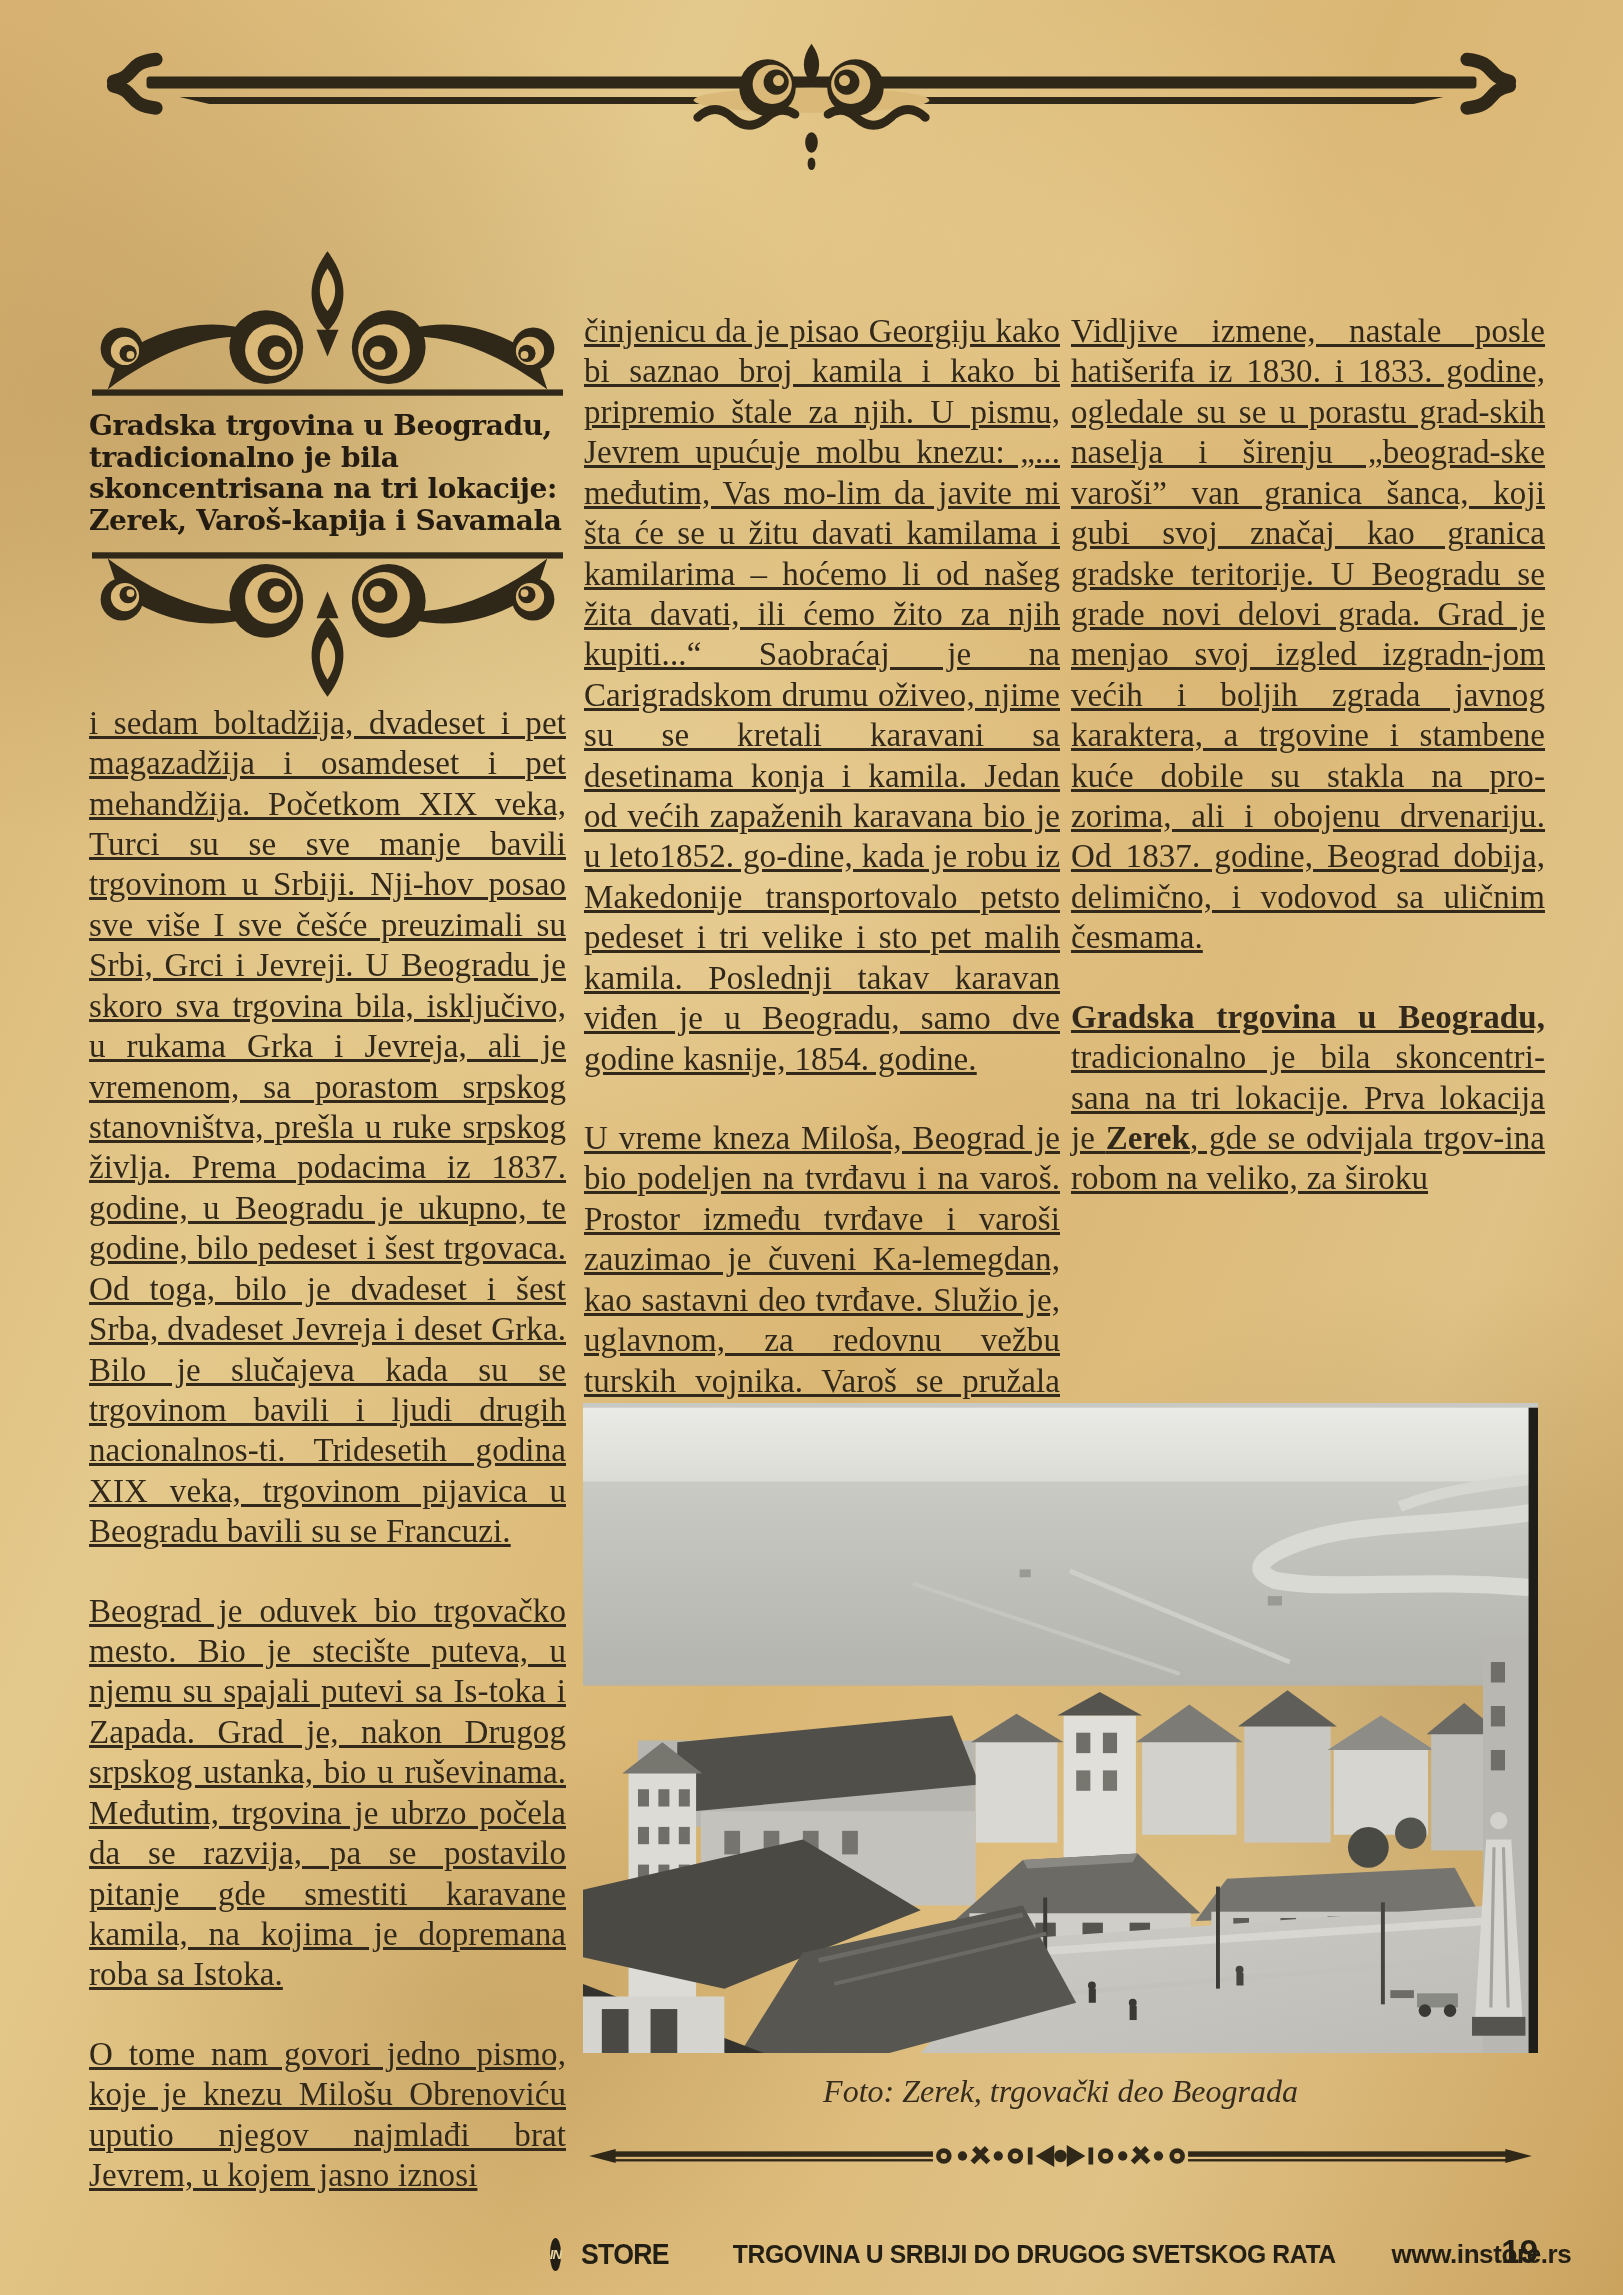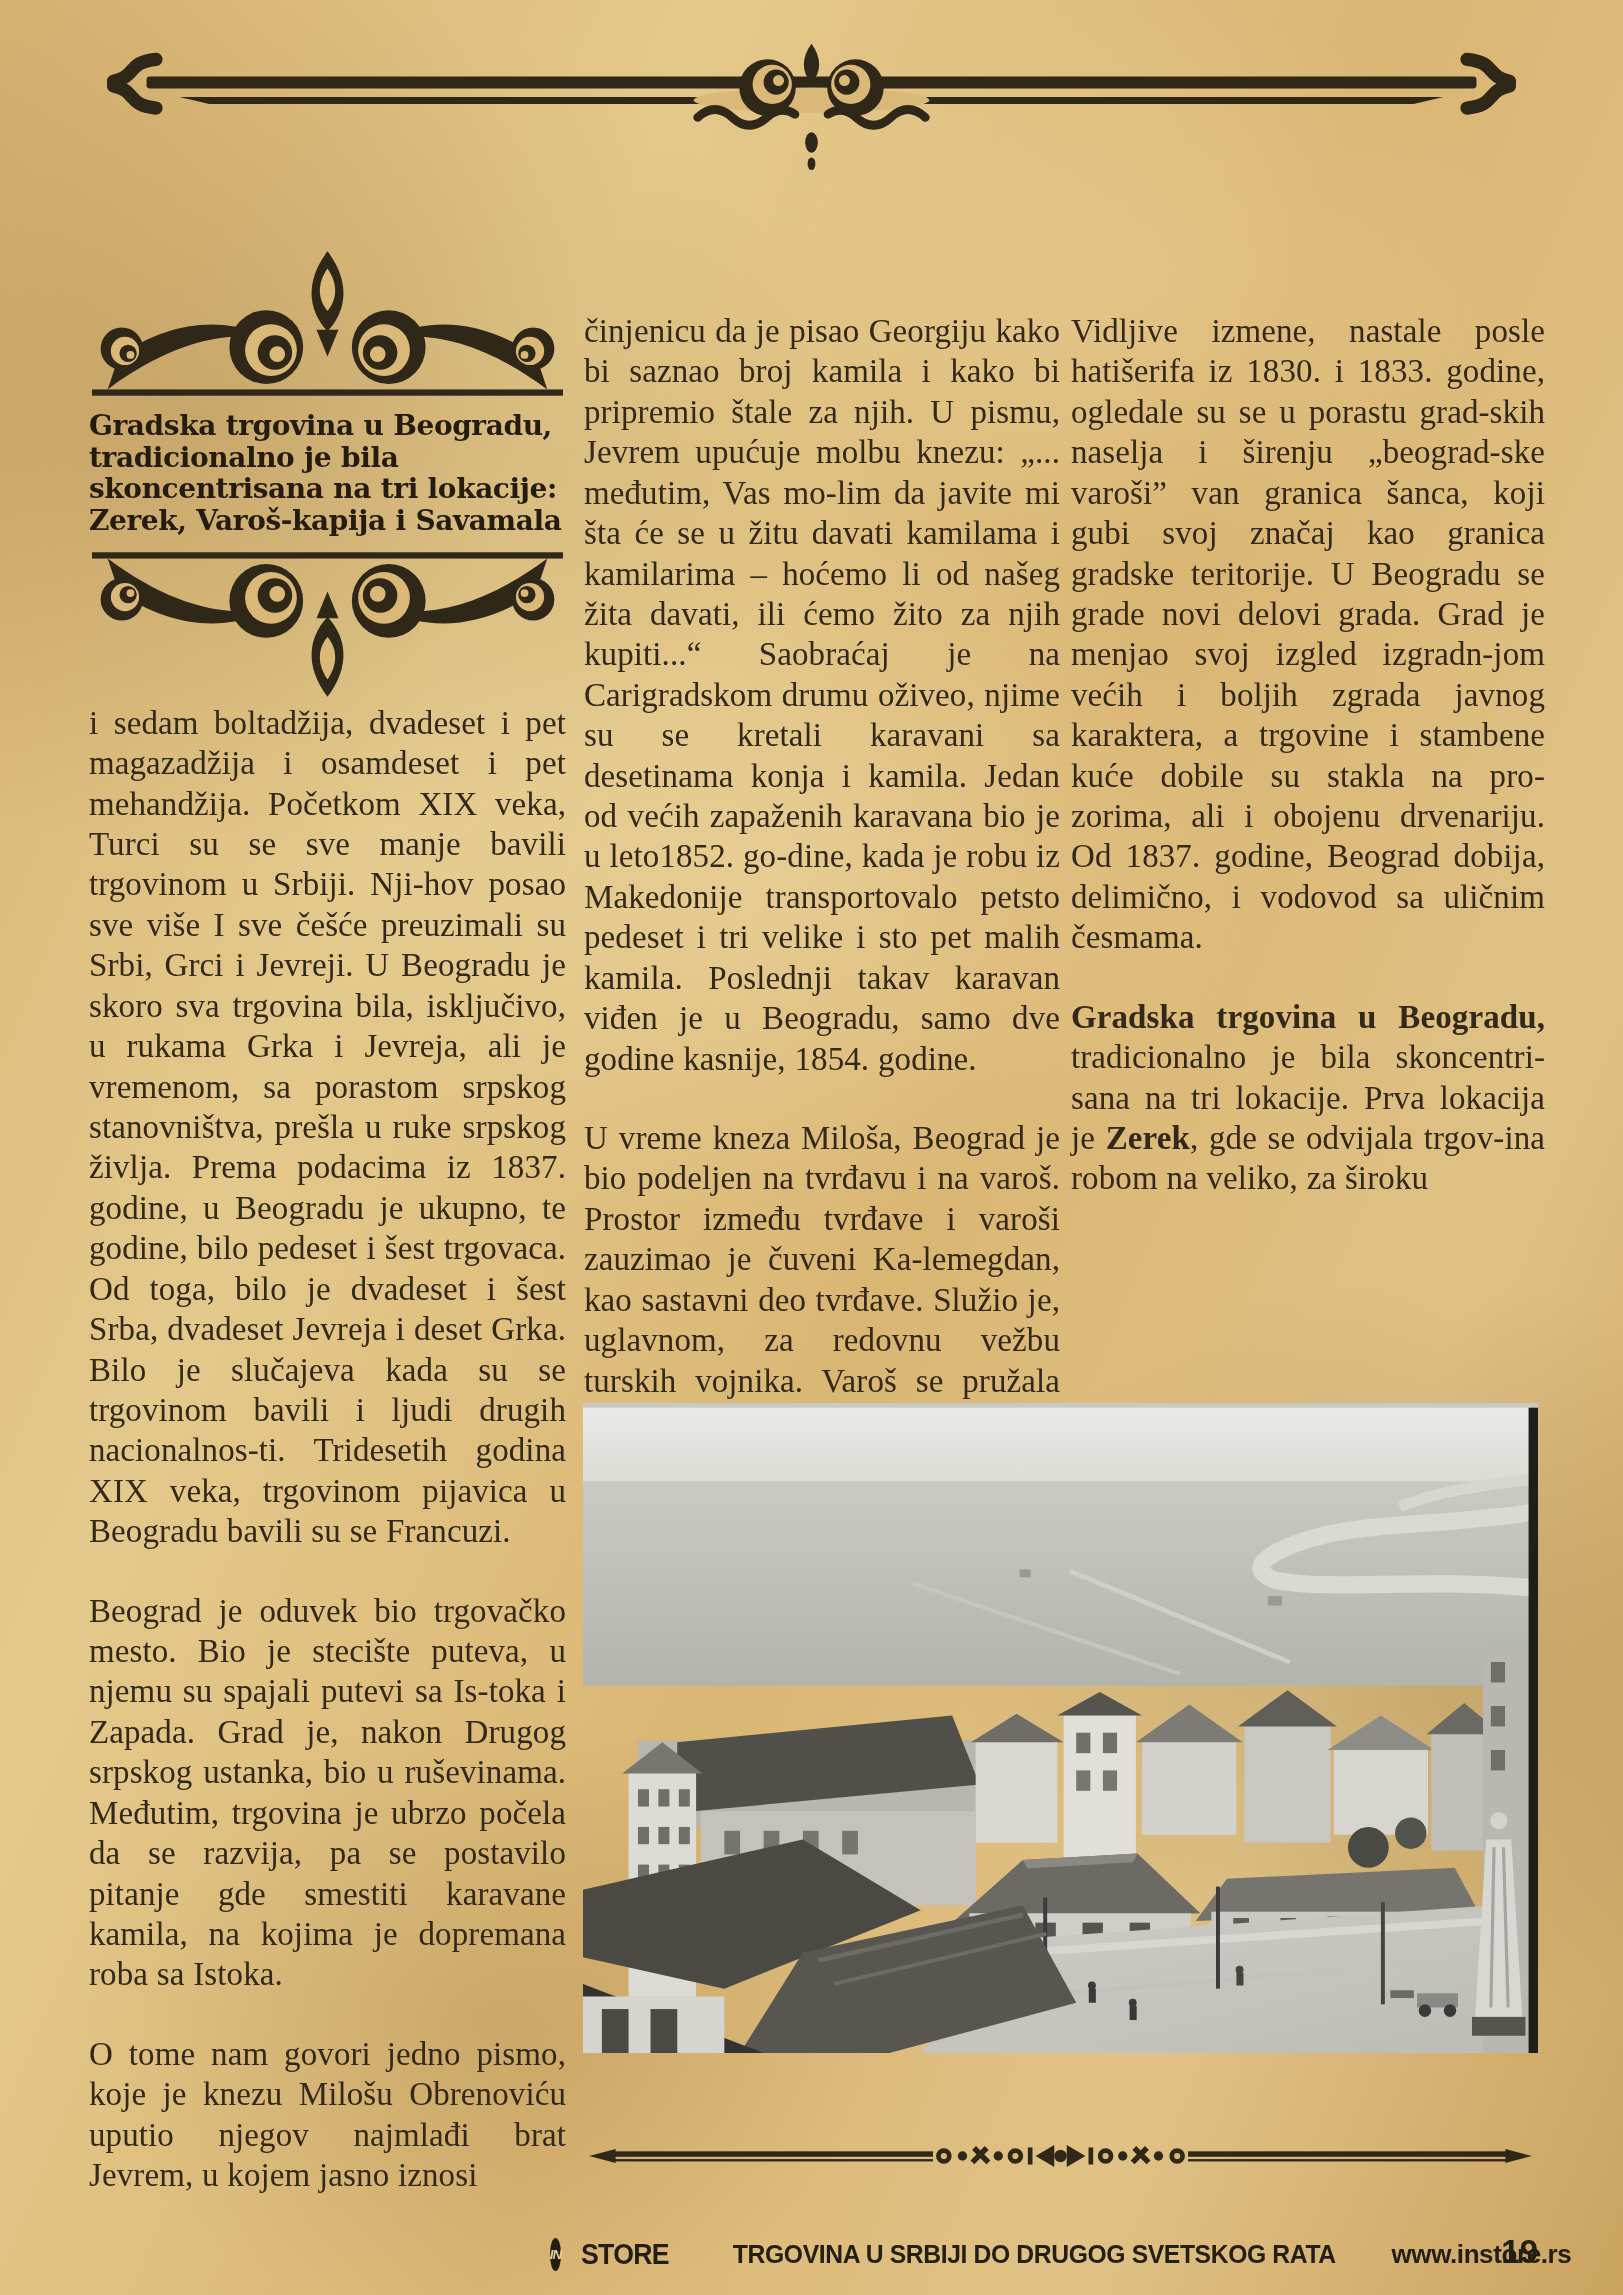--- a/index.html
+++ b/index.html
@@ -24,21 +24,21 @@
   }
   svg{display:block}
   .ink{fill:var(--ink)}
   .paperfill{fill:var(--paper)}
 
   
   .top-orn{position:absolute;left:101px;top:42px;width:1421px;height:165px}
 
   
   .col{position:absolute;text-align:justify;font-size:33px;line-height:1.225;letter-spacing:0.1px;word-spacing:0.4px;color:#32291a}
-  .col p{margin:0 0 39px 0;}
+  .col p{margin:0 0 39px 0;text-decoration:underline;}
   #col1{left:89px;top:245px;width:477px;}
   #col2{left:584px;top:311px;width:476px;}
   #col3{left:1071px;top:311px;width:474px;}
   .lead-bold{font-weight:bold;}
 
   
   .q-orn{width:471px;height:157px;margin:0 auto;}
   .pull-quote{
     margin:7.9px 0 9.4px 0;
     text-align:left;
@@ -297,20 +297,21 @@
 
     <circle cx="1166" cy="532" r="11" fill="#d3d2cc"></circle>
     <path d="M1150 556 L1182 556 L1196 782 L1136 782 Z" fill="#d8d7d1"></path>
     <path d="M1160 566 L1156 770 M1172 566 L1178 770" stroke="#a5a4a0" stroke-width="4" fill="none"></path>
     <rect x="1132" y="782" width="68" height="24" fill="#55544f"></rect>
 
     <rect x="1204" y="0" width="12" height="828" fill="#201e19"></rect>
     <rect x="0" y="0" width="1216" height="6" fill="#c9c9c4"></rect>
   </svg>
 
+  <div class="caption">Foto: Zerek, trgovački deo Beograda</div>
 
   <svg class="divider" viewBox="0 0 1216 54" aria-hidden="true">
     <g id="divleft">
       <polygon class="ink" points="2,27 36,18 36,36"></polygon>
       <rect class="ink" x="32" y="21" width="412" height="7"></rect>
       <rect class="ink" x="32" y="31" width="412" height="3"></rect>
       <circle class="ink" cx="458" cy="27" r="10"></circle>
         <circle class="paperfill" cx="458" cy="27" r="4"></circle>
       <circle class="ink" cx="482" cy="27" r="6"></circle>
       <rect class="ink" x="492" y="22" width="26" height="7" transform="rotate(45 505 27)"></rect>

